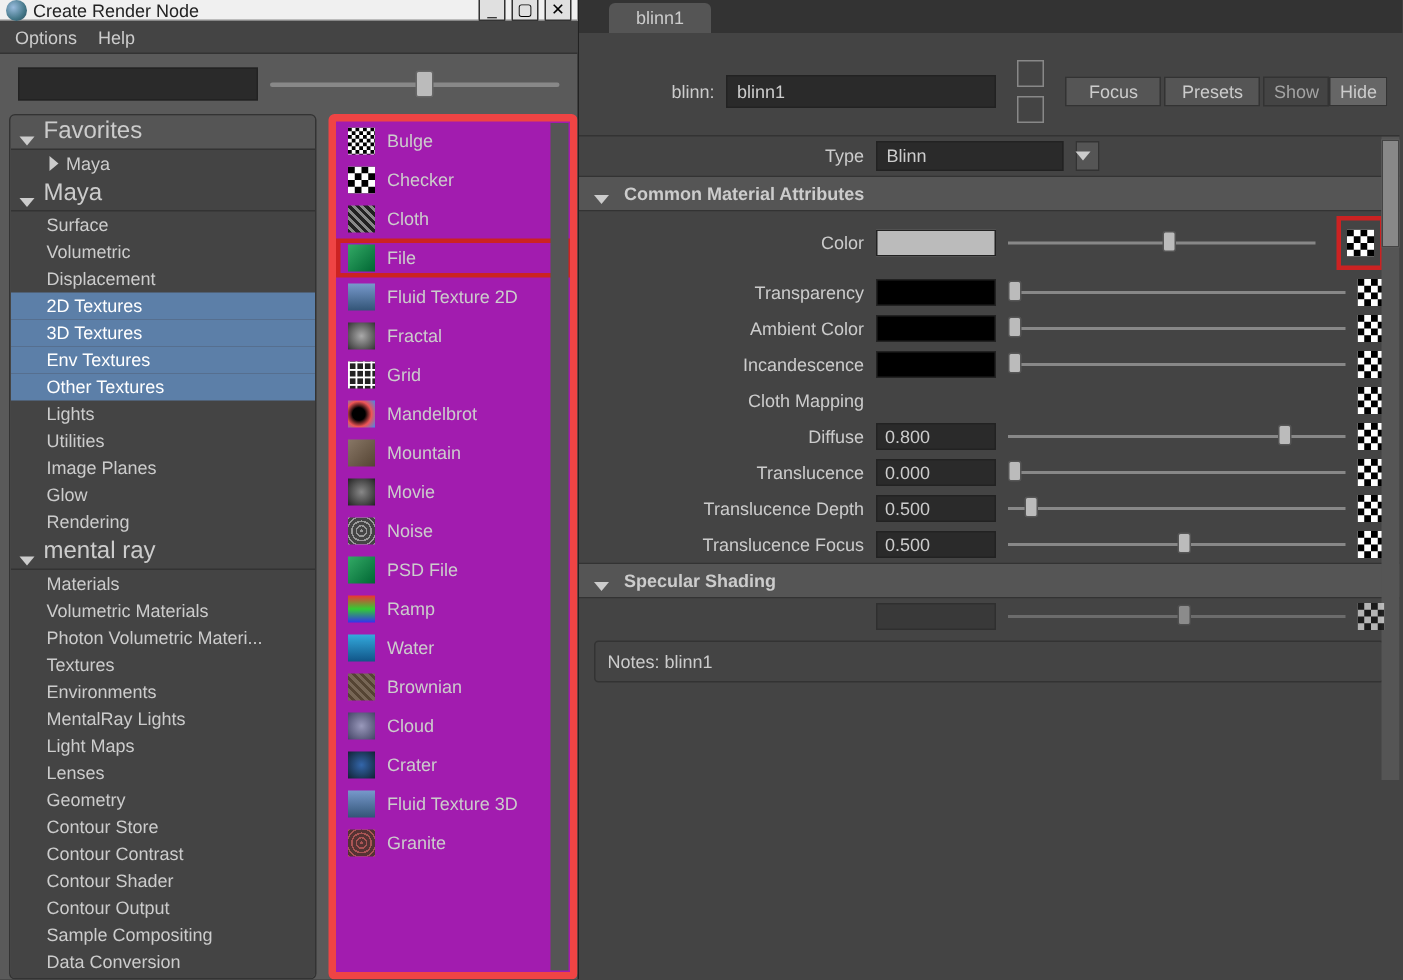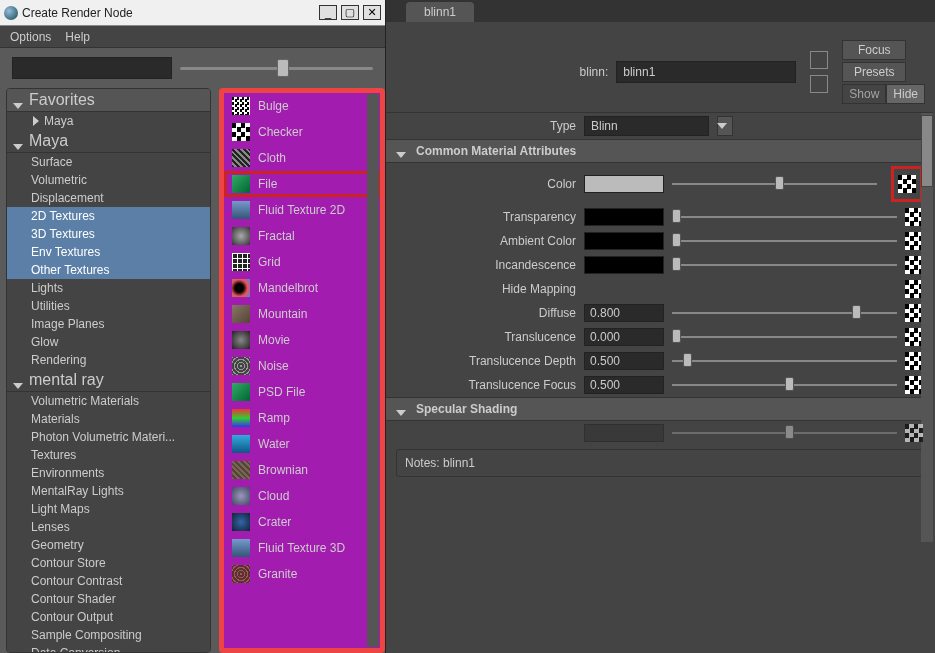--- a/index.html
+++ b/index.html
@@ -1,18 +1,18 @@
 <!DOCTYPE html>
 <html><head>
   <meta charset="utf-8">
   <style>
     *{margin:0;padding:0;box-sizing:border-box;font-family:Arial,sans-serif;-webkit-user-select:none;user-select:none}
     body{display:flex;width:935px;height:653px;background:#444;overflow:hidden}
     .lp{width:386px;background:#5a5a5a;display:flex;flex-direction:column;border-right:1px solid #222}
-    .tb{height:26px;background:#f0f0f0;display:flex;align-items:center;padding:0 4px;gap:4px;border-bottom:1px solid #888}
+    .tb{height:14px;background:#f0f0f0;display:flex;align-items:center;padding:0 4px;gap:4px;border-bottom:1px solid #888}
     .tb-ico{width:14px;height:14px;background:radial-gradient(circle at 35% 35%,#9bd 0%,#478 60%,#245 100%);border-radius:50%}
     .tb-txt{font-size:12px;color:#222}
     .tb-sp{flex:1}
     .tb-btn{width:18px;height:15px;border:1px solid #333;background:#e0e0e0;font-size:11px;display:flex;align-items:center;justify-content:center;cursor:pointer}
     .menubar{height:22px;background:#444;display:flex;align-items:center;padding:0 10px;gap:14px;border-bottom:1px solid #333}
     .menu{color:#ccc;font-size:12px;cursor:pointer}
     .searchrow{height:40px;display:flex;align-items:center;padding:0 12px;gap:8px}
     .sbox{width:160px;height:22px;background:#2a2a2a;border:1px solid #222}
     .track{flex:1;height:3px;background:#888;position:relative;border-radius:2px}
     .knob{position:absolute;width:12px;height:18px;background:#bbb;border:1px solid #666;border-radius:2px;top:-8px;left:50%}
@@ -31,21 +31,21 @@
     .nicon{width:18px;height:18px;flex-shrink:0}
     .rp{flex:1;background:#444;display:flex;flex-direction:column}
     .tabrow{height:22px;display:flex;align-items:flex-end;padding-left:20px;background:#333}
     .tab{padding:3px 18px;background:#555;color:#ccc;font-size:12px;border-top-left-radius:4px;border-top-right-radius:4px;cursor:pointer}
     .toprow{display:flex;align-items:center;padding:18px 10px 8px 10px;gap:8px}
     .tl{flex:1;display:flex;align-items:center;justify-content:flex-end;gap:8px}
     .lblr{color:#ccc;font-size:12px}
     .namebox{width:180px;height:22px;background:#2a2a2a;border:1px solid #222;color:#ccc;font-size:12px;padding:0 6px;display:flex;align-items:center}
     .iconcol{display:flex;flex-direction:column;gap:6px;margin-left:6px}
     .ticon{width:18px;height:18px;border:1px solid #888;background:#444}
-    .btncol{display:flex;flex-direction:column;gap:2px;margin-left:6px}
+    .btncol{display:flex;flex-direction:row;gap:2px;margin-left:6px}
     .rb{width:64px;height:20px;background:#555;border:1px solid #333;color:#ccc;font-size:12px;display:flex;align-items:center;justify-content:center;cursor:pointer}
     .showhide{display:flex}
     .sh{height:20px;padding:0 6px;background:#444;color:#a3a3a3;font-size:12px;display:flex;align-items:center;cursor:pointer;border:1px solid #333}
     .sh.on{background:#666;color:#ccc}
     .samplerow{display:flex;align-items:center;justify-content:flex-end;padding:4px 220px 4px 10px;gap:12px}
     .sphere{width:78px;height:78px;background:radial-gradient(circle at 38% 32%,#bbb 0%,#888 25%,#333 70%,#111 100%);border:1px solid #222;margin-right:6px}
     .scrollarea{height:430px;overflow-y:auto;position:relative;border-top:1px solid #333;margin-right:2px}
     .rowa{display:flex;align-items:center;padding:3px 10px 3px 10px;gap:8px}
     .rowlbl{width:180px;text-align:right;color:#ccc;font-size:12px}
     .swatch{width:80px;height:18px;border:1px solid #222}
@@ -110,22 +110,22 @@
       <div class="catitem l2 sel">Other Textures</div>
       <div class="catitem l2">Lights</div>
       <div class="catitem l2">Utilities</div>
       <div class="catitem l2">Image Planes</div>
       <div class="catitem l2">Glow</div>
       <div class="catitem l2">Rendering</div>
       <div class="cathdr" style="background:#444">
           <span class="tri"></span>
           <span>mental ray</span>
         </div>
+      <div class="catitem l2">Materials</div>
       <div class="catitem l2">Volumetric Materials</div>
-      <div class="catitem l2">Materials</div>
       <div class="catitem l2">Photon Volumetric Materi...</div>
       <div class="catitem l2">Textures</div>
       <div class="catitem l2">Environments</div>
       <div class="catitem l2">MentalRay Lights</div>
       <div class="catitem l2">Light Maps</div>
       <div class="catitem l2">Lenses</div>
       <div class="catitem l2">Geometry</div>
       <div class="catitem l2">Contour Store</div>
       <div class="catitem l2">Contour Contrast</div>
       <div class="catitem l2">Contour Shader</div>
@@ -292,21 +292,21 @@
     <div class="rowa">
       <span class="rowlbl">Incandescence</span>
       <div class="swatch" style="background:#000"></div>
       <div class="sldr">
           <div class="shndl" style="left:0"></div>
         </div>
       <div class="chk checker"></div>
     </div>
 
     <div class="rowa">
-      <span class="rowlbl">Hide Mapping</span>
+      <span class="rowlbl">Cloth Mapping</span>
       <div style="flex:1"></div>
       <div class="chk checker"></div>
     </div>
 
     <div class="rowa">
       <span class="rowlbl">Diffuse</span>
       <div class="numinp">0.800</div>
       <div class="sldr">
           <div class="shndl" style="left:80%"></div>
         </div>

